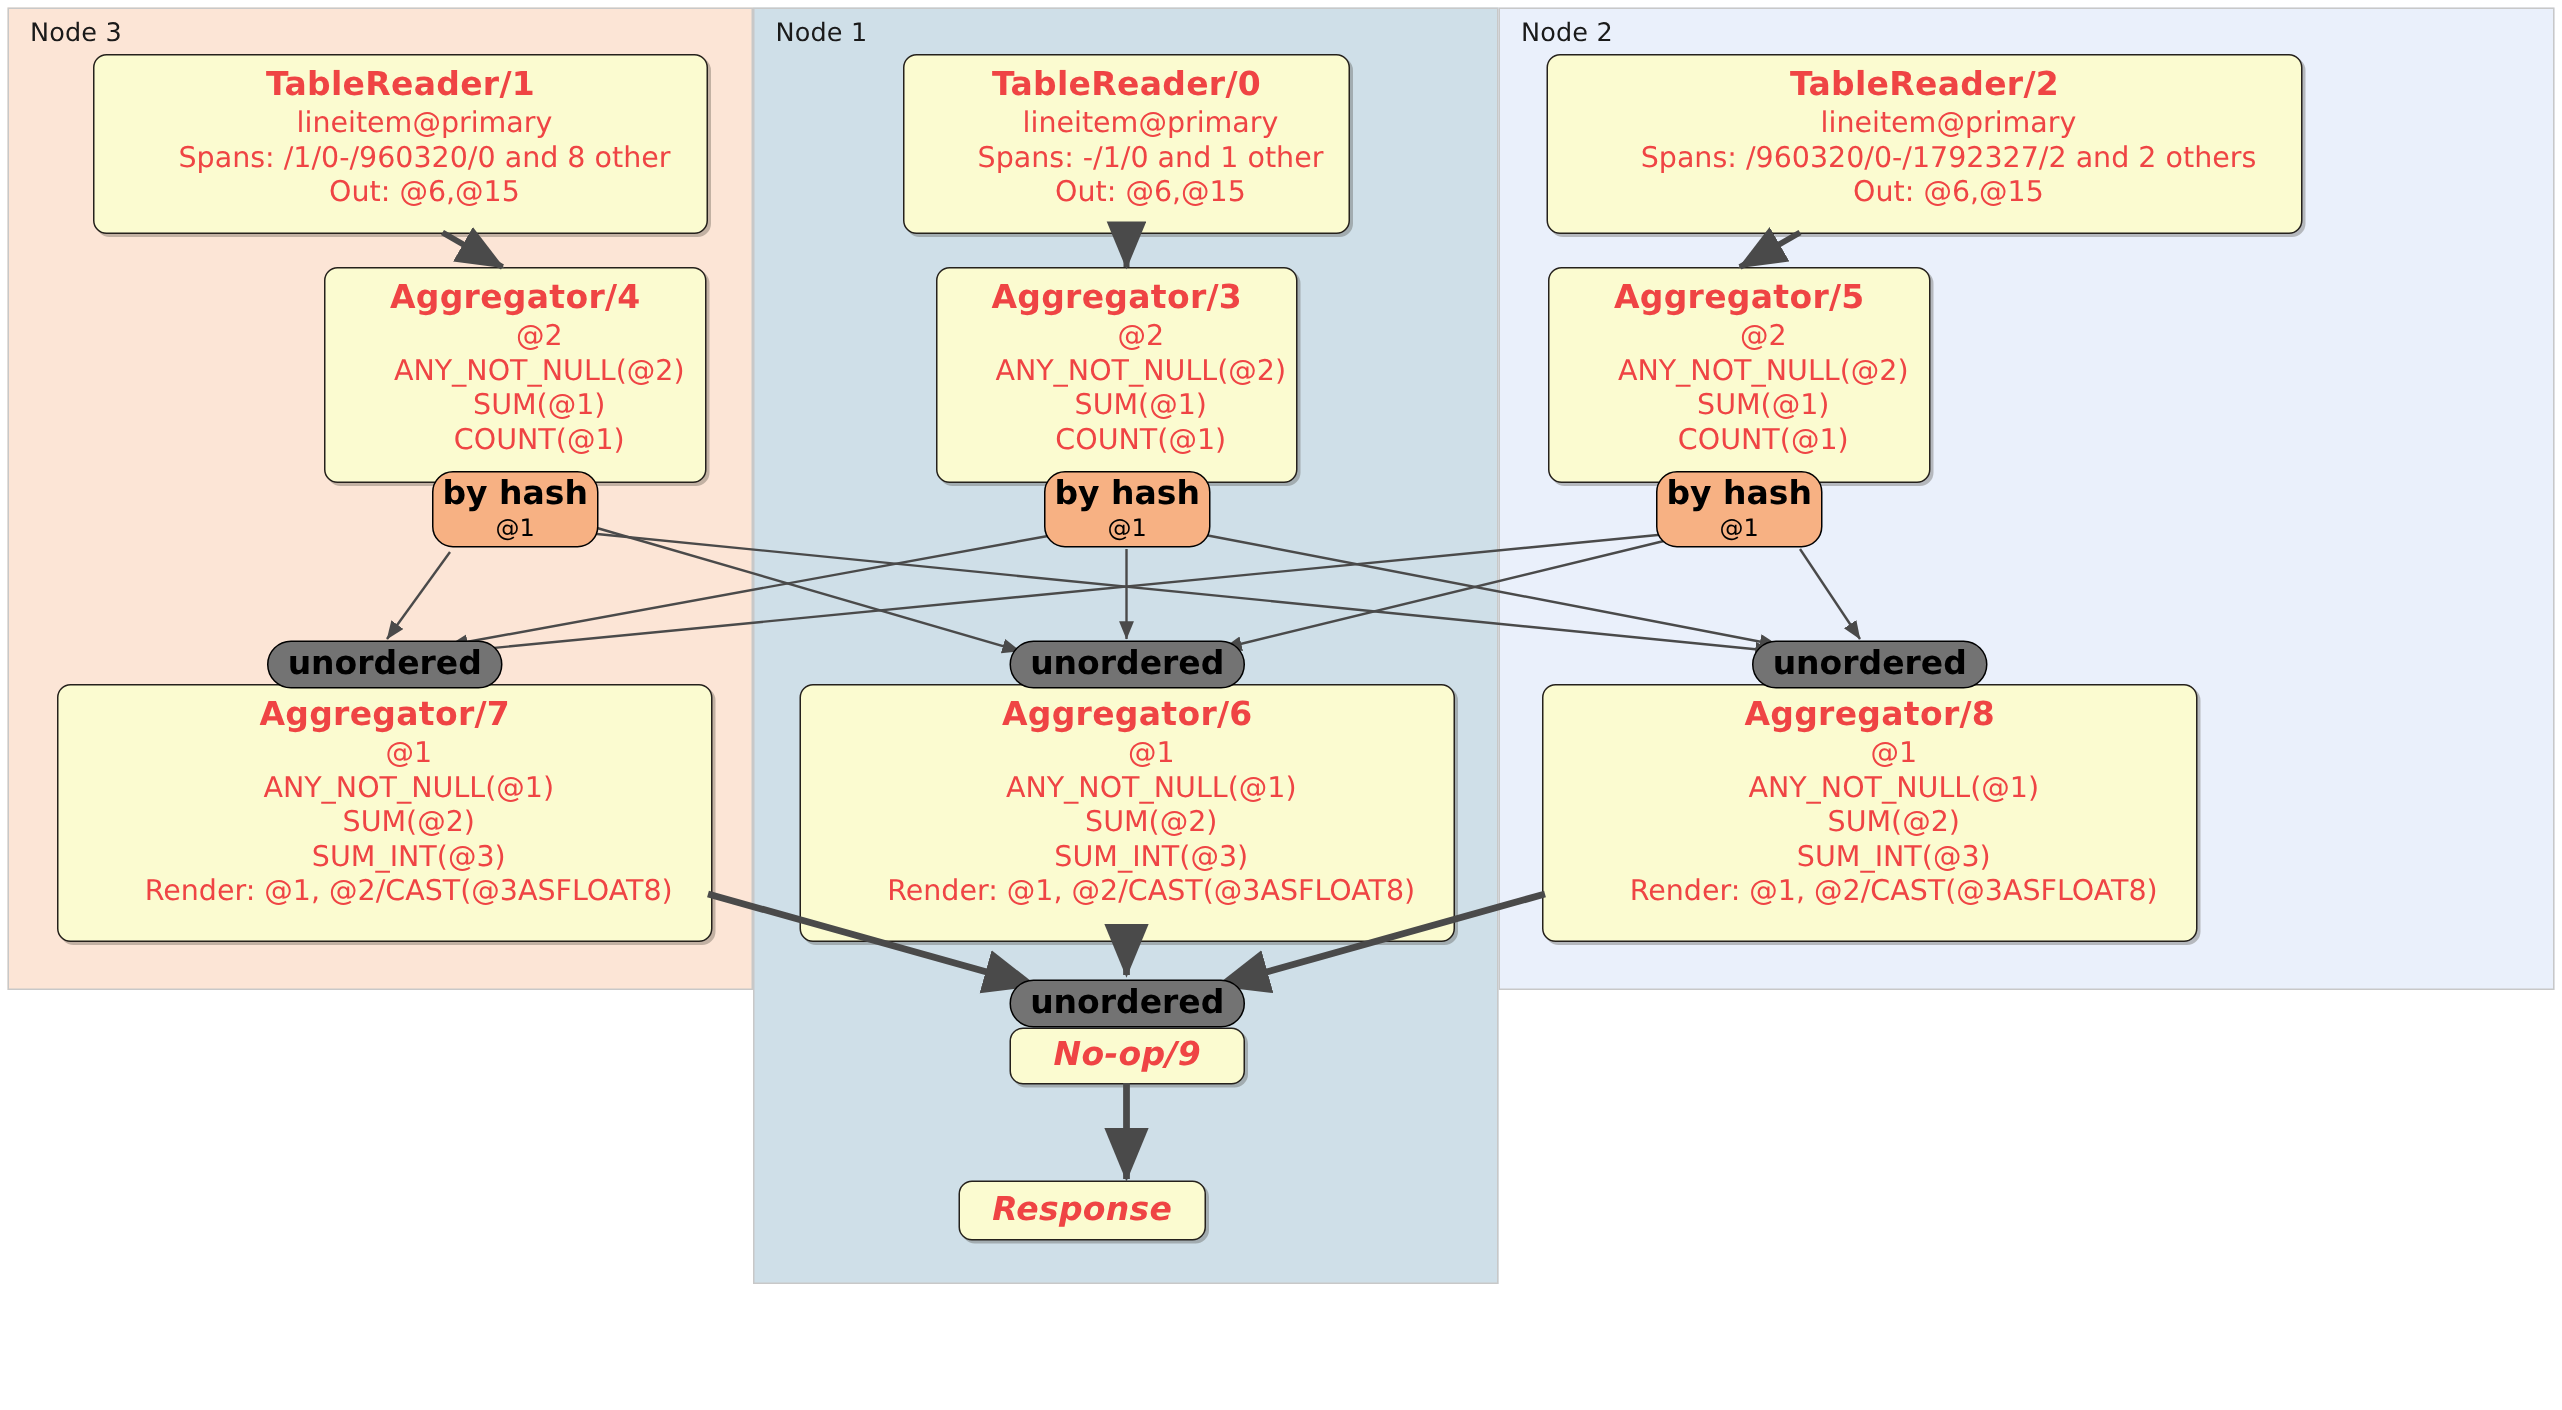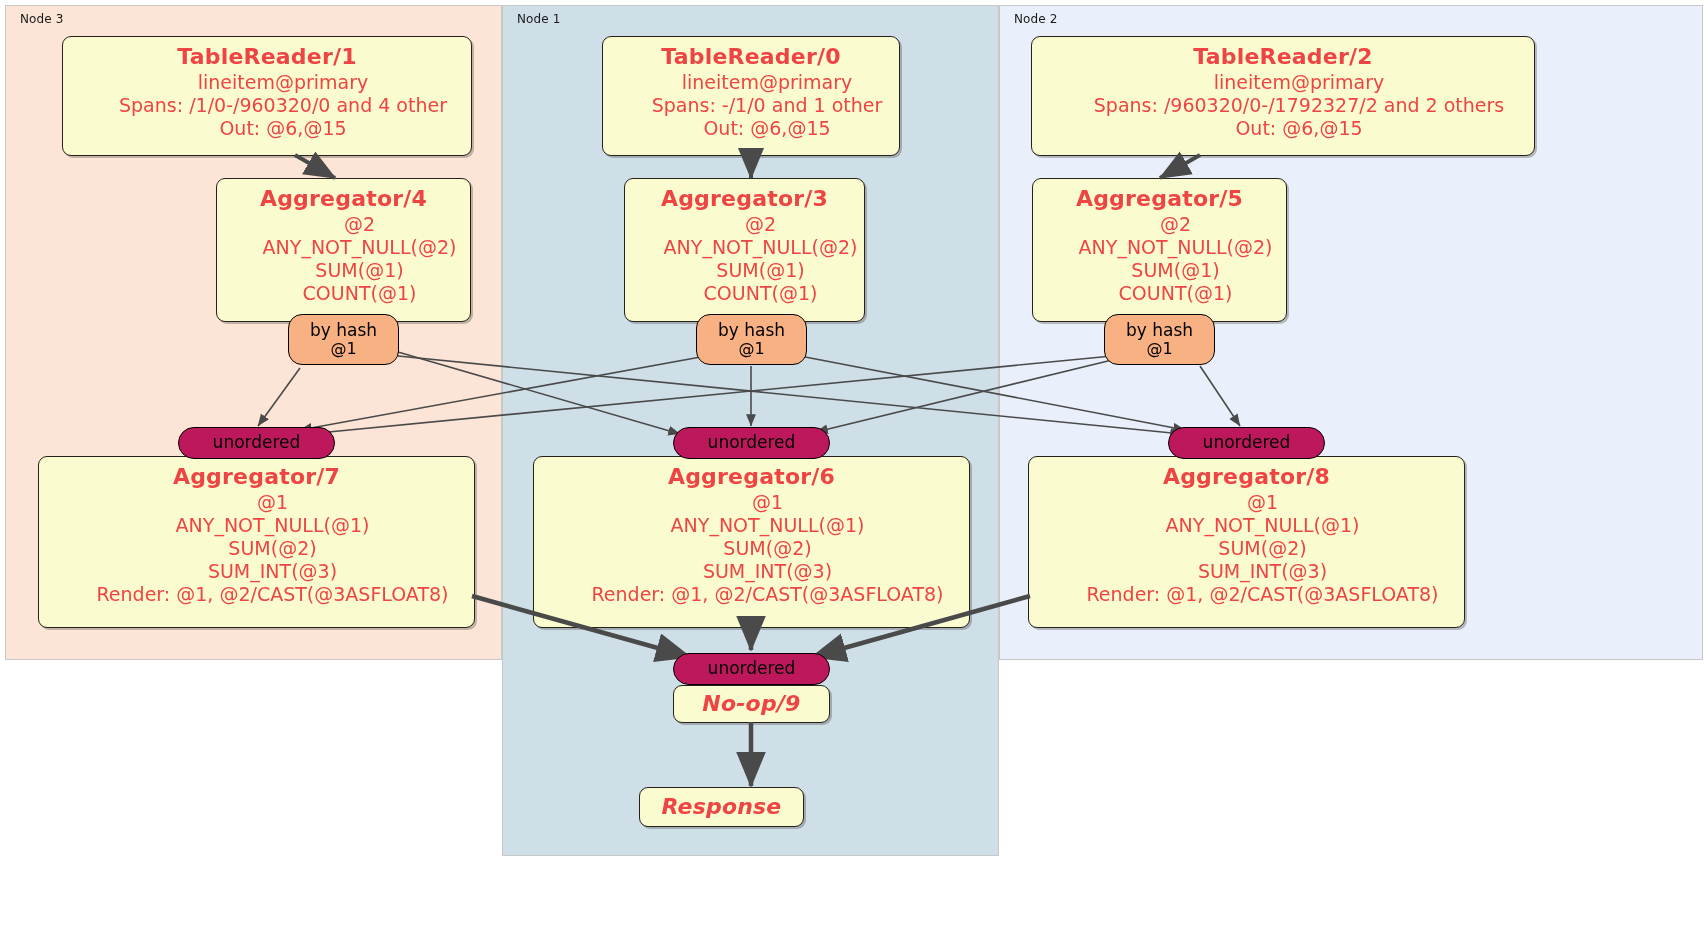--- a/index.html
+++ b/index.html
@@ -19,21 +19,21 @@
   }
 
   
   .cluster {
     position: absolute;
     box-sizing: border-box;
     border: 1px solid #c8c8c8;
   }
   .cluster-label {
     position: absolute;
-    font-size: 12px;
+    font-size: 17px;
     color: #1a1a1a;
     letter-spacing: 0.1px;
     white-space: nowrap;
     text-align: center;
   }
 
   
   .proc {
     position: absolute;
     box-sizing: border-box;
@@ -81,25 +81,25 @@
     align-items: center;
     justify-content: center;
     line-height: 1.12;
     z-index: 5;
   }
   .pill.hash {
     background: #f7b183;
     border-radius: 14px;
   }
   .pill.unordered {
-    background: #be185d;
+    background: #737373;
   }
   .pill .pill-title {
-    font-size: 17px;
-    font-weight: normal;
+    font-size: 22px;
+    font-weight: bold;
     white-space: nowrap;
   }
   .pill .pill-sub {
     font-size: 16px;
     white-space: nowrap;
   }
 
   
   #edges {
     position: absolute;
@@ -156,21 +156,21 @@
     <path d="M751,625 L751,650" stroke="#4a4a4a" stroke-width="4.5" fill="none" marker-end="url(#ahT)"></path>
 
     <path d="M1030,596 L812,657" stroke="#4a4a4a" stroke-width="4.5" fill="none" marker-end="url(#ahT)"></path>
 
     <path d="M751,722 L751,786" stroke="#4a4a4a" stroke-width="4.5" fill="none" marker-end="url(#ahT)"></path>
   </svg>
 
   <div class="proc" style="left:62px; top:36px; width:410px; height:120px;">
     <span class="title">TableReader/1</span>
     <span class="line">lineitem@primary</span>
-    <span class="line">Spans: /1/0-/960320/0 and 4 other</span>
+    <span class="line">Spans: /1/0-/960320/0 and 8 other</span>
     <span class="line">Out: @6,@15</span>
   </div>
 
   <div class="proc" style="left:602px; top:36px; width:298px; height:120px;">
     <span class="title">TableReader/0</span>
     <span class="line">lineitem@primary</span>
     <span class="line">Spans: -/1/0 and 1 other</span>
     <span class="line">Out: @6,@15</span>
   </div>
 

